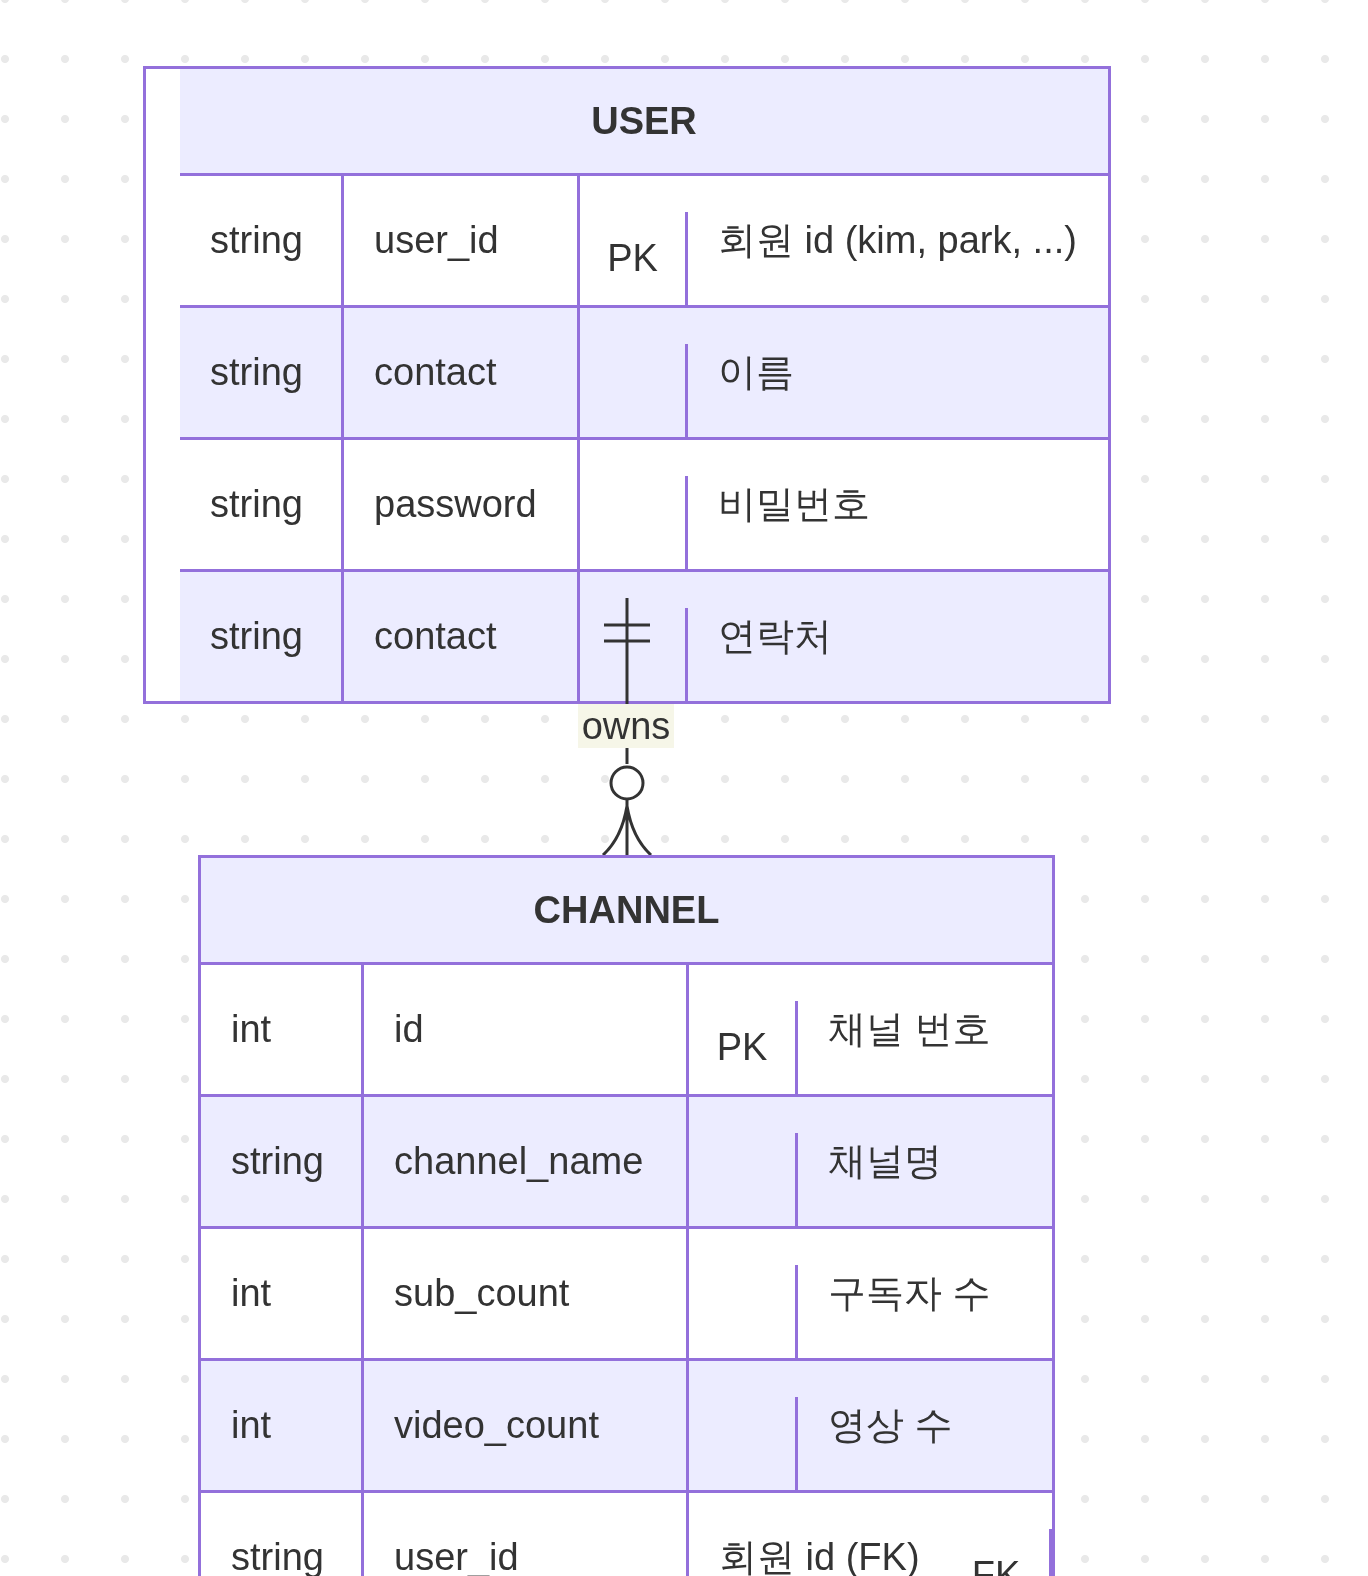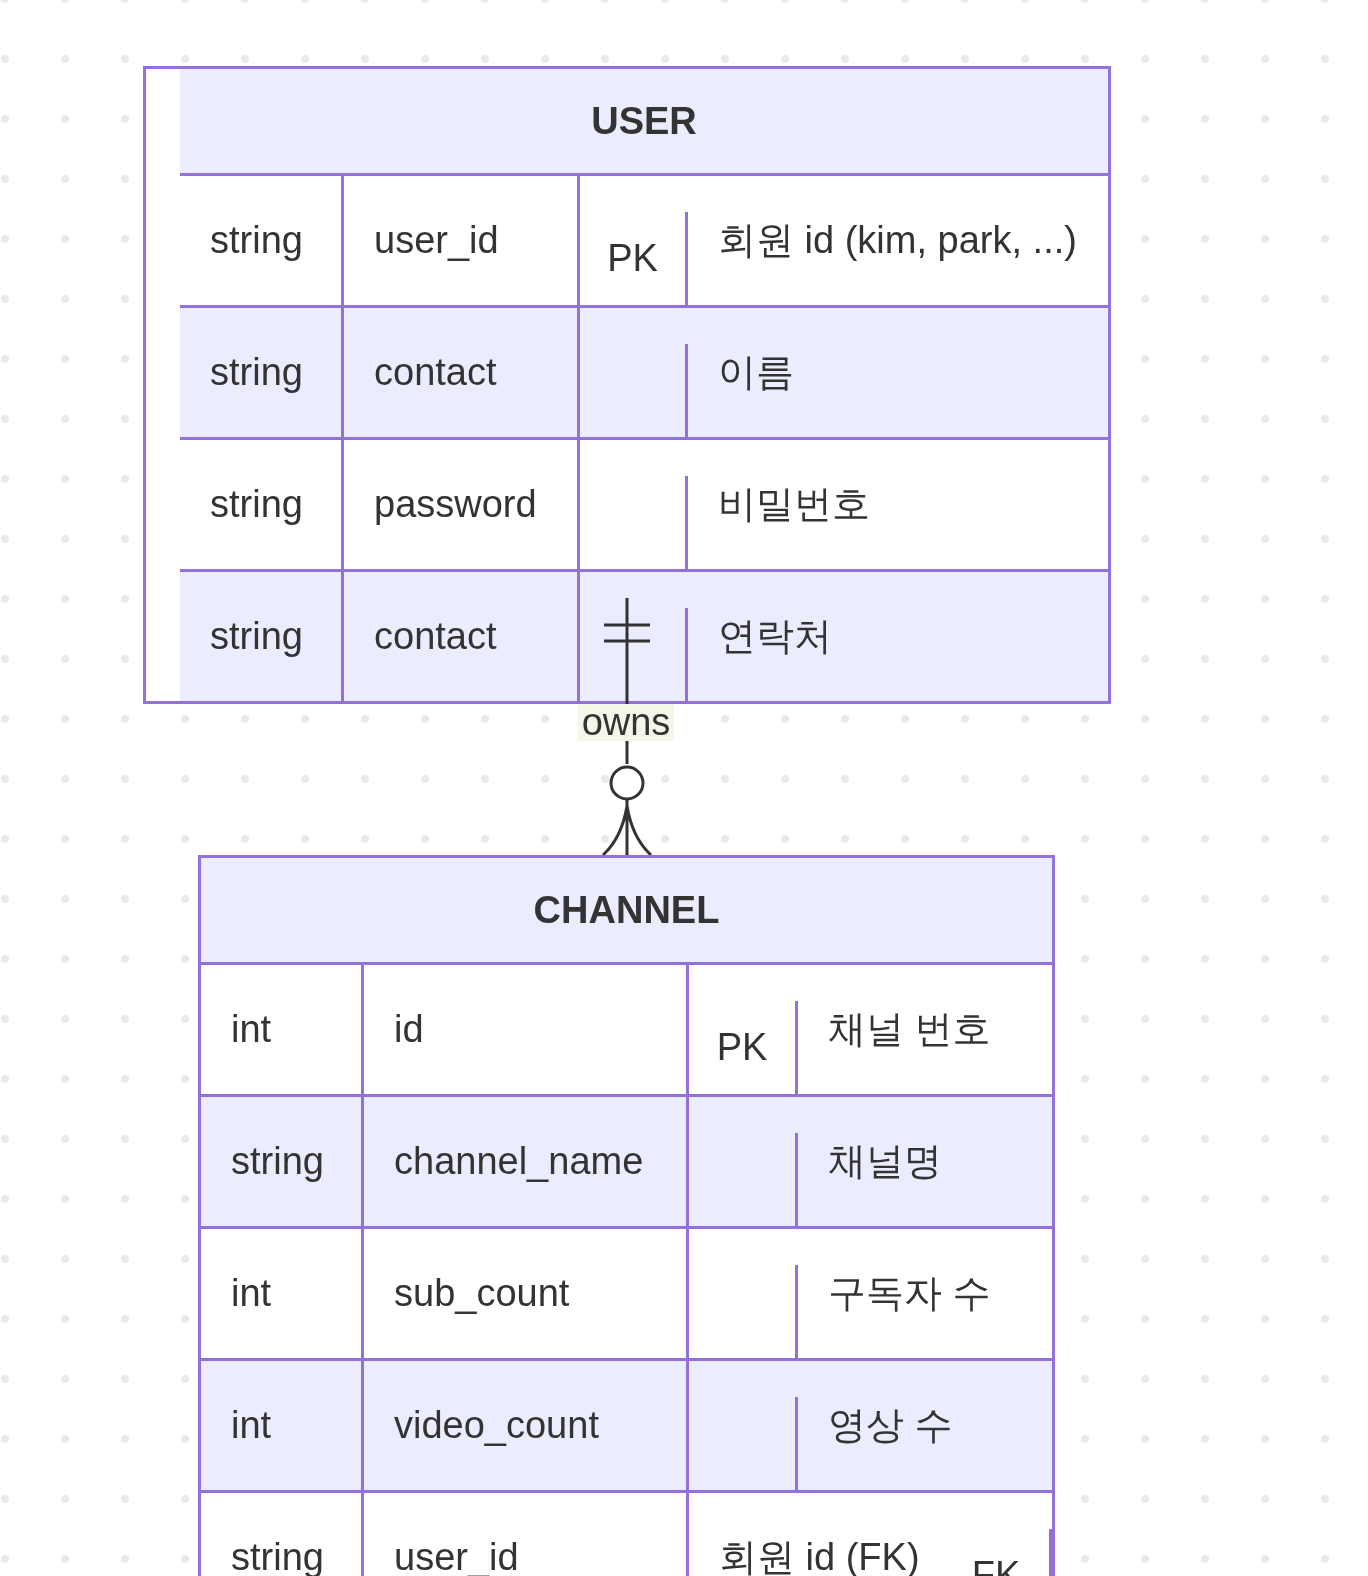--- a/index.html
+++ b/index.html
@@ -82,21 +82,21 @@
     stroke: #333333;
     stroke-width: 3;
     fill: #ffffff;
   }
 
   .rel-label {
     position: absolute;
     left: 578px;
     top: 704px;
     width: 96px;
-    height: 37px;
+    height: 44px;
     background: #F6F6E8;
     display: flex;
     align-items: center;
     justify-content: center;
     font-size: 38px;
     color: #333333;
   }
 </style>
 </head>
 <body>

